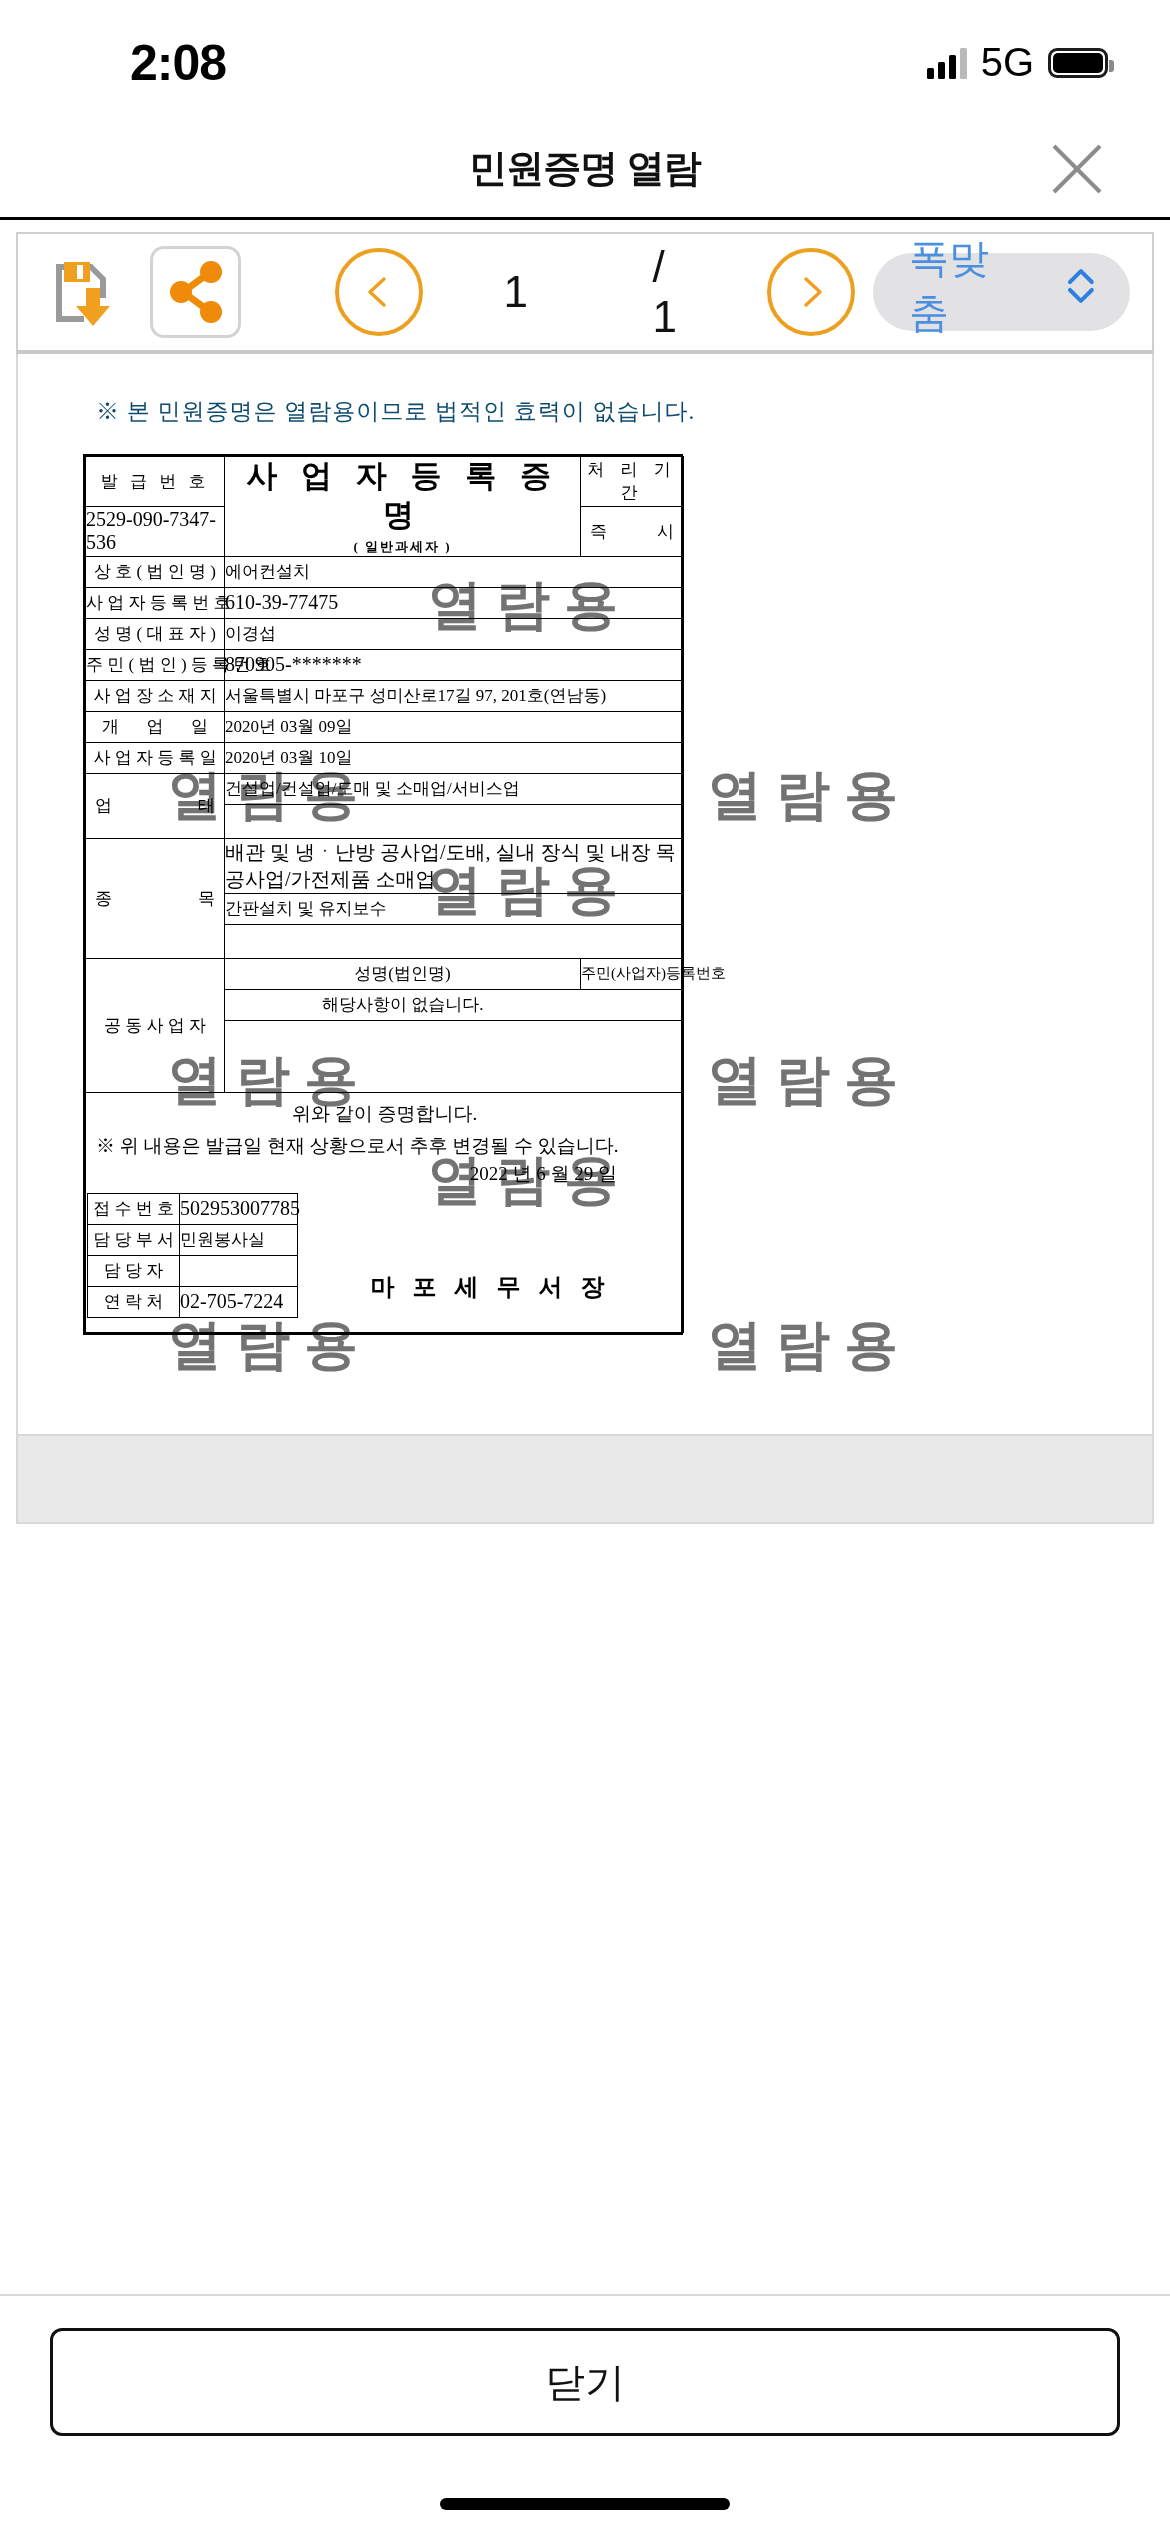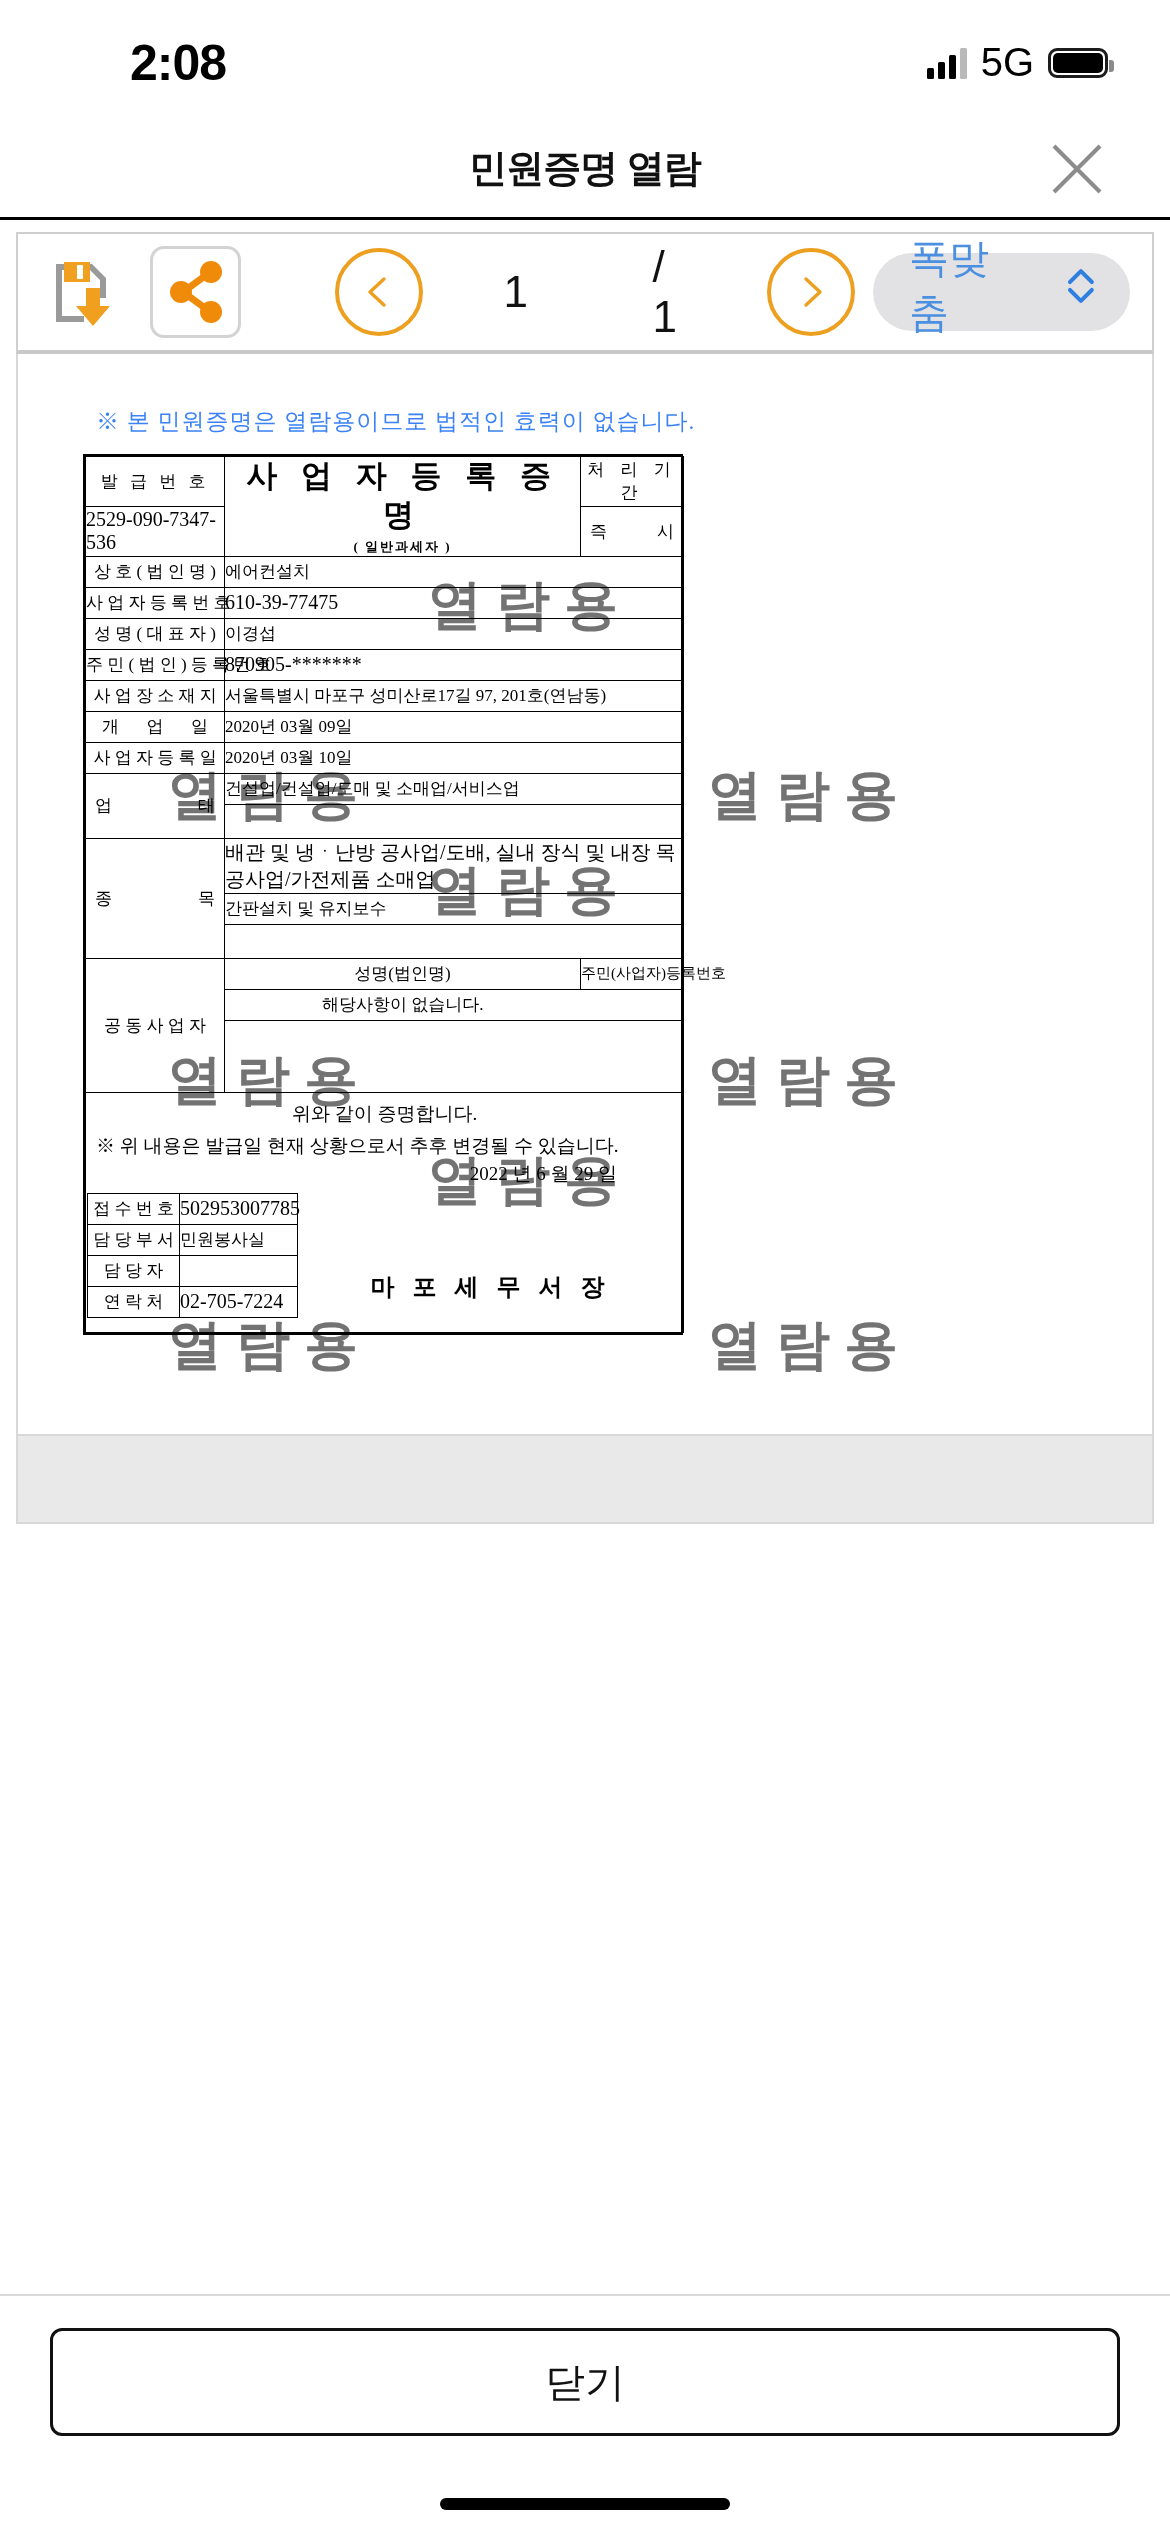--- a/index.html
+++ b/index.html
@@ -80,22 +80,22 @@
   }
   .zoom-select .zs-label{ font-size:40px; color:#4a8fe0; font-weight:500;}
   .zoom-select svg{ width:34px; height:40px;}
 
   
   .doc-area{
     background:#fff; border:2px solid #d8d8d8; border-top:none;
     height:1082px; position:relative; overflow:hidden;
   }
   .doc-notice{
-    position:absolute; left:78px; top:52px;
-    font-size:23px; color:#3b82f6; letter-spacing:1px;
+    position:absolute; left:78px; top:42px;
+    font-size:23px; color:#0c4a6e; letter-spacing:1px;
     font-family:"Liberation Serif", serif;
   }
 
   .cert{
     position:absolute; left:65px; top:100px; width:600px;
     border:2.5px solid #000; border-collapse:collapse;
     font-family:"Liberation Serif", serif; color:#000;
   }
   .cert table{ width:100%; border-collapse:collapse; table-layout:fixed;}
   .cert td{ border:1px solid #000; padding:0; vertical-align:middle;}

